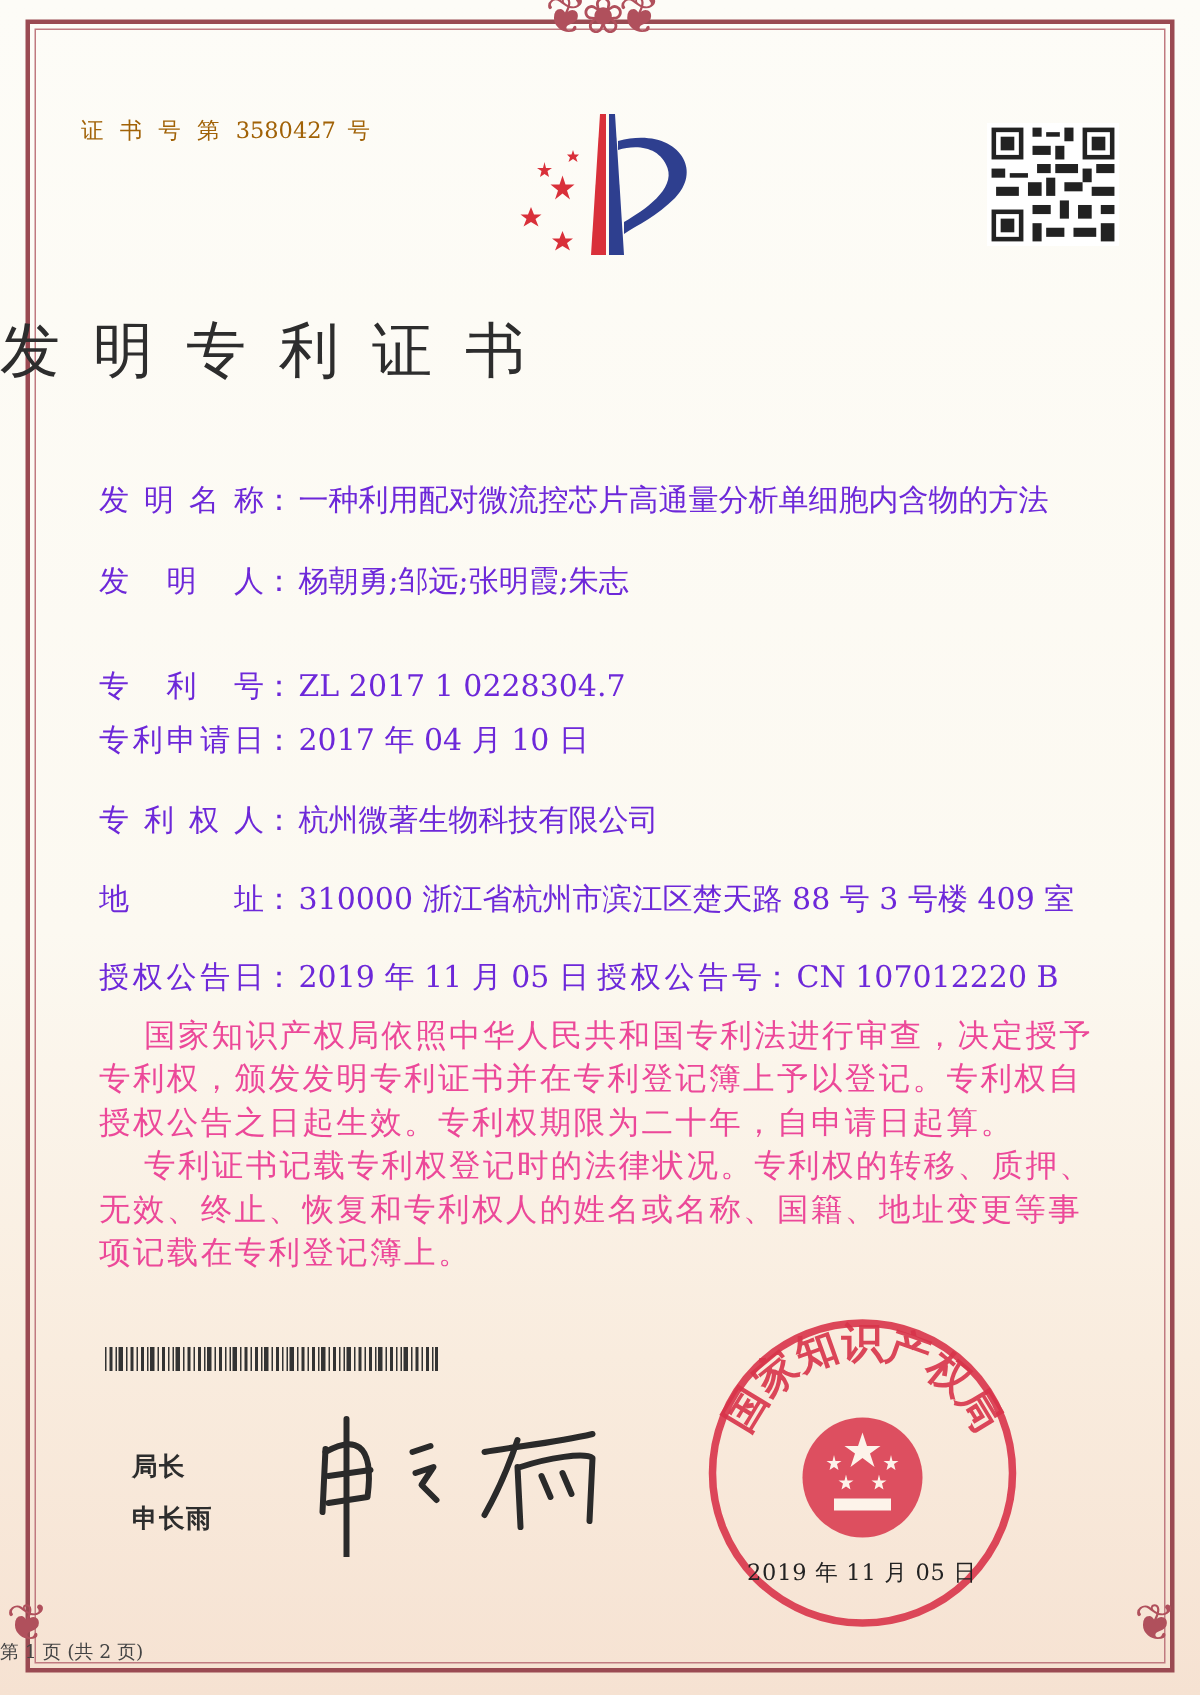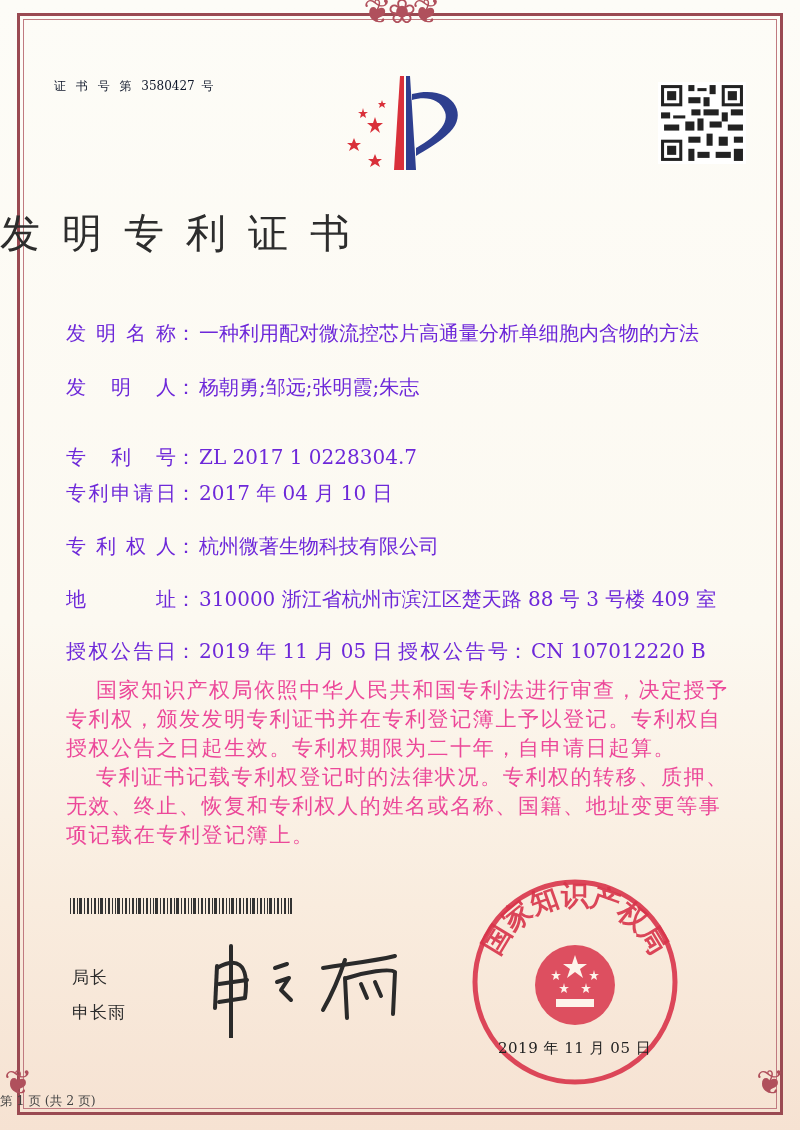--- a/index.html
+++ b/index.html
@@ -17,39 +17,39 @@
     position:absolute; left:23px; top:19px; width:754px; height:1090px;
     border:1px solid #c07a80; box-sizing:border-box;
   }
   .ornament {
     position:absolute; color:#b0505c; font-size:34px; line-height:1;
   }
   .ornament.top { left:270px; top:-6px; width:260px; text-align:center; letter-spacing:-4px; }
   .ornament.bl { left:4px; top:1065px; }
   .ornament.br { left:756px; top:1065px; }
   .cert-no {
-    position:absolute; left:54px; top:78px; font-size:12px; letter-spacing:3px; color:#0f172a;
+    position:absolute; left:54px; top:78px; font-size:15px; letter-spacing:3px; color:#a16207;
   }
   .logo { position:absolute; left:330px; top:72px; width:140px; height:100px; }
   .qr { position:absolute; left:658px; top:82px; width:88px; height:82px; }
   .title {
     position:absolute; left:0; width:800px; top:206px; text-align:left;
     font-size:40px; letter-spacing:22px; color:#2d2d2d; font-family:"DejaVu Sans","Liberation Sans",sans-serif;
   }
   .field { position:absolute; left:66px; font-size:20px; color:#6d28d9; white-space:nowrap; }
   .lbl-spaced { display:inline-block; width:110px; text-align-last:justify; }
   .colon { margin-right:3px; }
   .para {
     position:absolute; left:66px; width:676px; font-size:21px; line-height:29px; color:#ec4899;
     letter-spacing:1.6px; text-indent:30px; font-family:"DejaVu Serif","Liberation Serif",serif;
   }
   .barcode { position:absolute; left:70px; top:898px; width:222px; height:16px; }
   .sig-title, .sig-name {
-    position:absolute; left:72px; font-size:17px; color:#2d2d2d;
-    font-family:"DejaVu Sans","Liberation Sans",sans-serif; letter-spacing:1px;
+    position:absolute; left:88px; font-size:17px; color:#2d2d2d;
+    font-family:"DejaVu Sans","Liberation Sans",sans-serif; letter-spacing:1px;font-weight:bold;
   }
   .signature { position:absolute; left:205px; top:938px; width:220px; height:100px; }
   .seal { position:absolute; left:468px; top:875px; width:214px; height:214px; }
   .seal-date {
     position:absolute; left:498px; top:1039px; font-size:15px; color:#222; letter-spacing:0.5px;
   }
   .page-no {
     position:absolute; left:0; width:800px; top:1093px; text-align:left; font-size:12.5px; color:#444;
   }
 </style>

